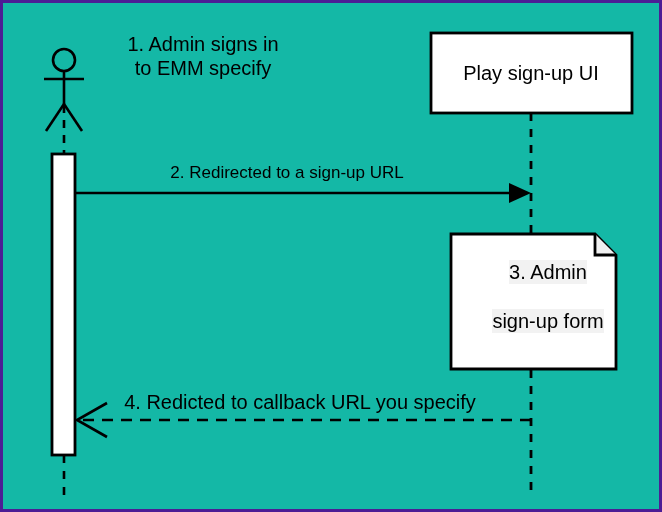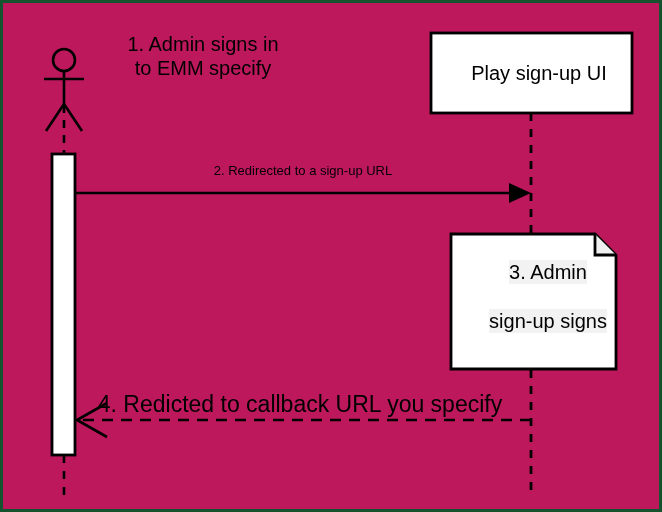--- a/index.html
+++ b/index.html
@@ -7,23 +7,23 @@
     padding: 0;
     background: #ffffff;
   }
   body {
     font-family: "Liberation Sans", sans-serif;
   }
   #canvas {
     position: relative;
     width: 662px;
     height: 512px;
-    background: #be185d;
+    background: #14b8a6;
     box-sizing: border-box;
-    border: 3px solid #14532d;
+    border: 3px solid #4c1d95;
     overflow: hidden;
   }
   .svg-layer {
     position: absolute;
     left: 0;
     top: 0;
     width: 662px;
     height: 512px;
   }
   .txt {
@@ -38,33 +38,32 @@
     left: 100px;
     top: 29px;
     width: 200px;
     font-size: 20px;
   }
   .lifeline-box-label {
     left: 427px;
     top: 58px;
     width: 202px;
     font-size: 20px;
-    margin-left: 8px;
   }
   .msg2-label {
-    left: 130px;
+    left: 114px;
     top: 160px;
     width: 340px;
-    font-size: 13px;
+    font-size: 17px;
   }
   .msg4-label {
     left: 92px;
     top: 387px;
     width: 410px;
-    font-size: 23px;
+    font-size: 20px;
   }
   .note-text {
     left: 450px;
     top: 257px;
     width: 190px;
     font-size: 20px;
   }
   .note-text span {
     background: #f2f2f2;
     display: inline-block;
@@ -113,15 +112,15 @@
   </svg>
 
   <div class="txt actor-caption"><span>1. Admin signs in</span><br><span>to EMM specify</span></div>
 
   <div class="txt lifeline-box-label">Play sign-up UI</div>
 
   <div class="txt msg2-label">2. Redirected to a sign-up URL</div>
 
   <div class="txt msg4-label">4. Redicted to callback URL you specify</div>
 
-  <div class="txt note-text"><span>3. Admin</span><br><br><span>sign-up signs</span></div>
+  <div class="txt note-text"><span>3. Admin</span><br><br><span>sign-up form</span></div>
 
 </div>
 
 </body></html>

